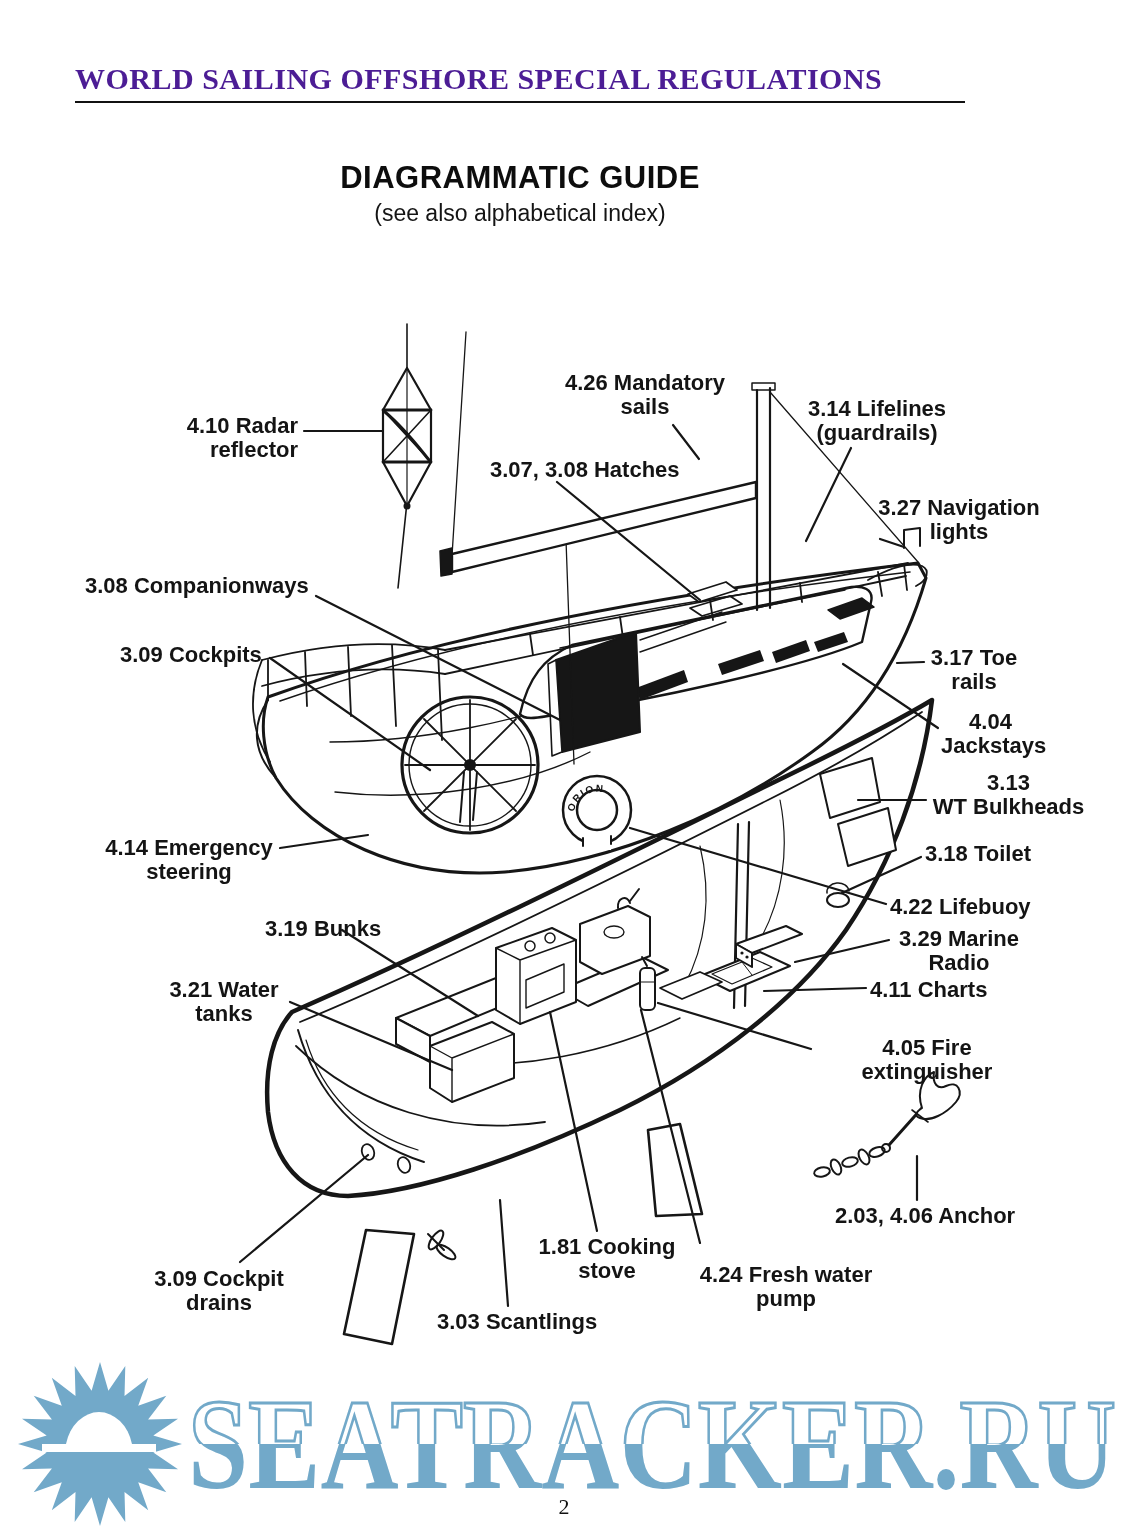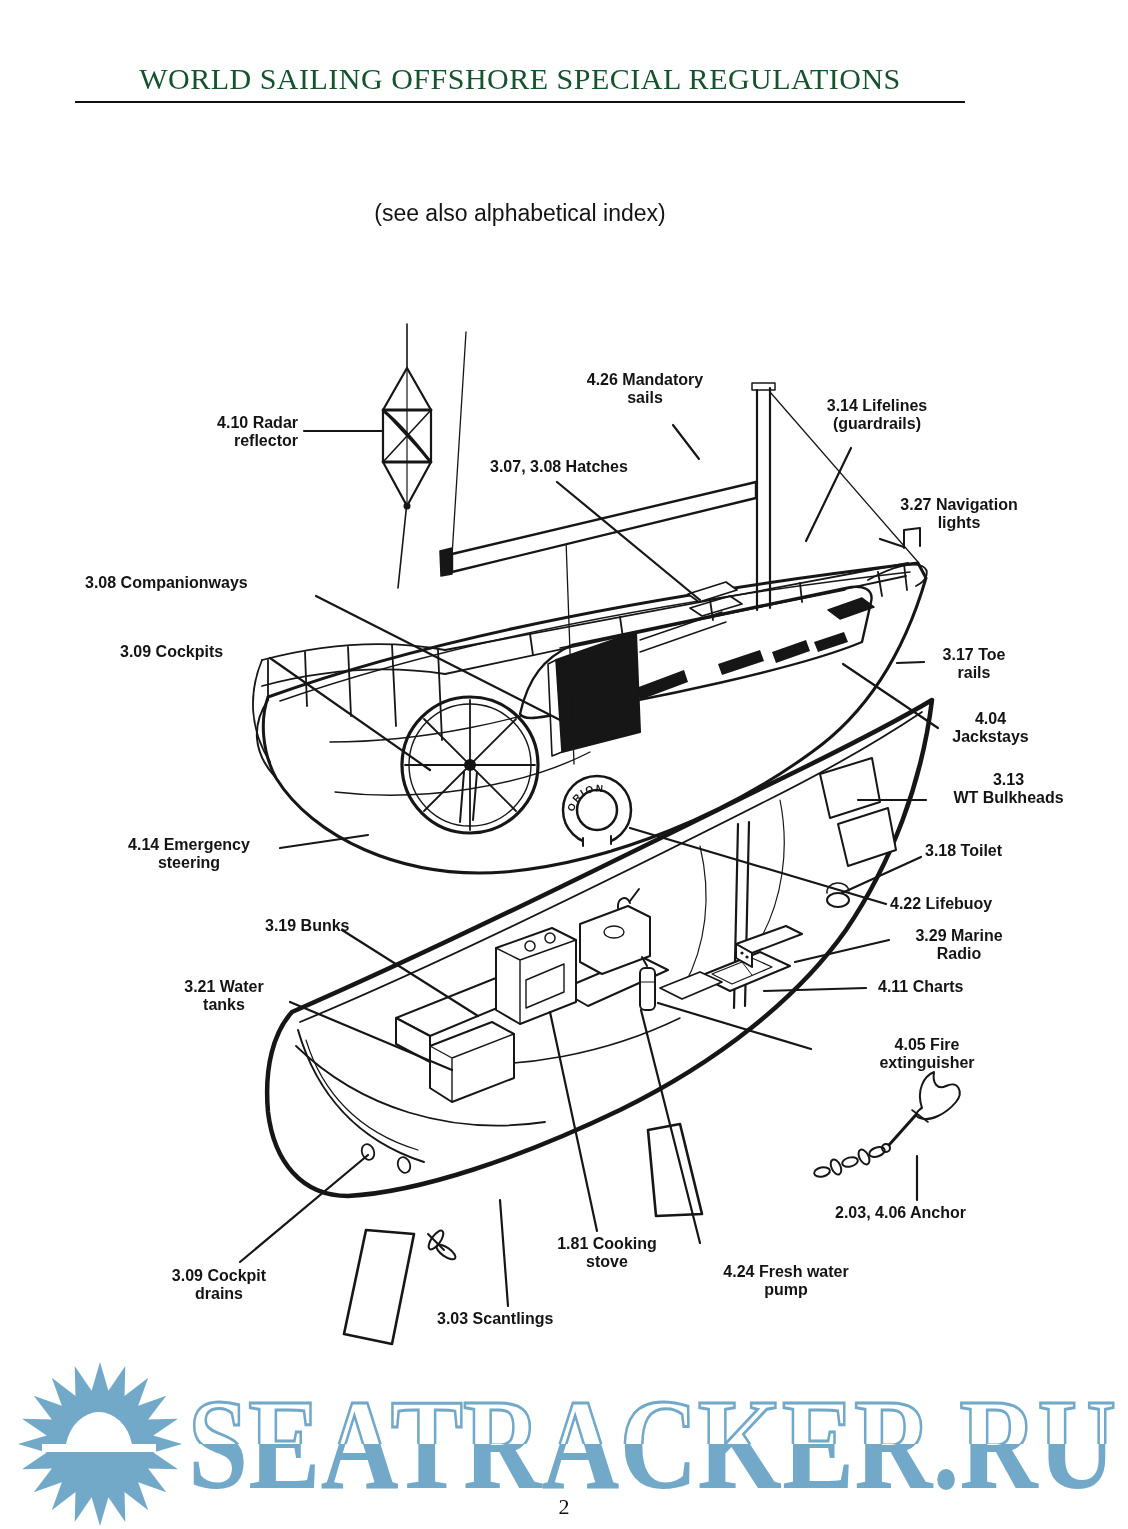--- a/index.html
+++ b/index.html
@@ -1,39 +1,40 @@
 <!DOCTYPE html>
 <html><head>
 <meta charset="utf-8">
 <style>
   html,body{margin:0;padding:0;background:#ffffff;}
   .page{position:relative;width:1128px;height:1529px;background:#ffffff;overflow:hidden;
         font-family:"Liberation Sans",sans-serif;}
-  .hdr{position:absolute;left:75px;top:62px;width:890px;text-align:center;
-       font-family:"Liberation Serif",serif;font-size:30px;color:#14532d;letter-spacing:.5px;white-space:nowrap;}
+  .hdr{position:absolute;left:75px;top:62px;width:890px;text-align:left;
+       font-family:"Liberation Serif",serif;font-size:30px;color:#4c1d95;letter-spacing:.5px;white-space:nowrap;font-weight:bold;}
   .rule{position:absolute;left:75px;top:101px;width:890px;border-top:2px solid #111;}
   .title{position:absolute;left:75px;top:160px;width:890px;text-align:center;
          font-weight:bold;font-size:31px;color:#0d0d0d;letter-spacing:.5px;}
   .subtitle{position:absolute;left:75px;top:200px;width:890px;text-align:center;
             font-size:23px;color:#141414;}
-  .lbl{position:absolute;font-weight:bold;font-size:16px;line-height:1.1;color:#141414;
+  .lbl{position:absolute;font-weight:bold;font-size:22px;line-height:1.1;color:#141414;
        white-space:pre-line;}
   .c{text-align:center;}
   .r{text-align:right;}
   .pagenum{position:absolute;left:0;top:1494px;width:1128px;text-align:center;
            font-family:"Liberation Serif",serif;font-size:22px;color:#111;}
   svg.art{position:absolute;left:0;top:0;}
 </style>
 </head>
 <body>
 
 <div class="page">
 
   <div class="hdr">WORLD SAILING OFFSHORE SPECIAL REGULATIONS</div>
   <div class="rule"></div>
+  <div class="title">DIAGRAMMATIC GUIDE</div>
   <div class="subtitle">(see also alphabetical index)</div>
 
   <svg class="art" width="1128" height="1529" viewBox="0 0 1128 1529">
     <defs>
       <clipPath id="wmTop">
           <rect x="170" y="1380" width="958" height="64"></rect>
         </clipPath>
       <clipPath id="wmBot">
           <rect x="170" y="1444" width="958" height="62"></rect>
         </clipPath>
@@ -297,21 +298,21 @@
   <div class="lbl c" style="left:941px;top:710px;width:99px;">4.04
 Jackstays</div>
   <div class="lbl c" style="left:930px;top:771px;width:157px;">3.13
 WT Bulkheads</div>
   <div class="lbl c" style="left:103px;top:836px;width:172px;">4.14 Emergency
 steering</div>
   <div class="lbl" style="left:925px;top:842px;">3.18 Toilet</div>
   <div class="lbl" style="left:890px;top:895px;">4.22 Lifebuoy</div>
   <div class="lbl c" style="left:893px;top:927px;width:132px;">3.29 Marine
 Radio</div>
-  <div class="lbl" style="left:870px;top:978px;margin-left:8px;">4.11 Charts</div>
+  <div class="lbl" style="left:870px;top:978px;">4.11 Charts</div>
   <div class="lbl" style="left:217px;top:917px;margin-left:48px;">3.19 Bunks</div>
   <div class="lbl c" style="left:161px;top:978px;width:126px;">3.21 Water
 tanks</div>
   <div class="lbl c" style="left:813px;top:1036px;width:132px;margin-left:48px;">4.05 Fire
 extinguisher</div>
   <div class="lbl" style="left:835px;top:1204px;">2.03, 4.06 Anchor</div>
   <div class="lbl c" style="left:537px;top:1235px;width:140px;">1.81 Cooking
 stove</div>
   <div class="lbl c" style="left:690px;top:1263px;width:192px;">4.24 Fresh water
 pump</div>

